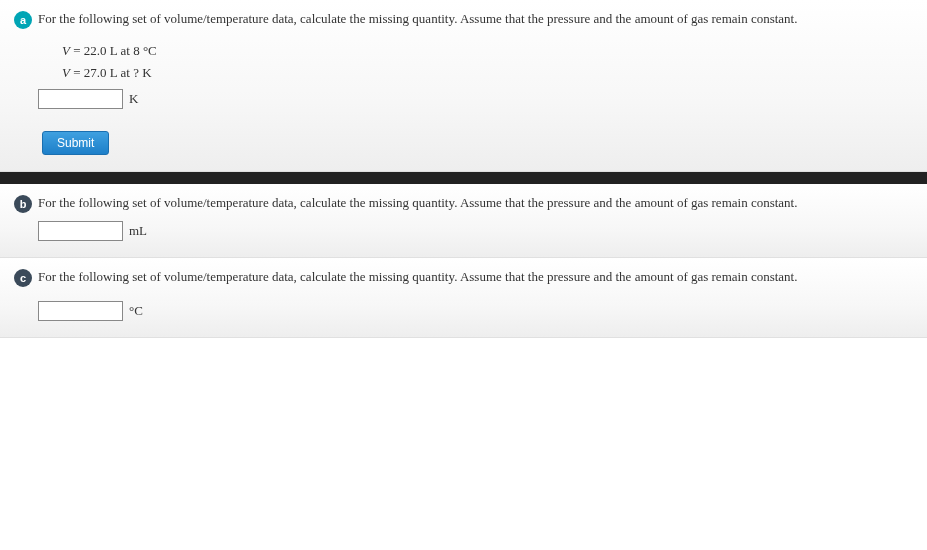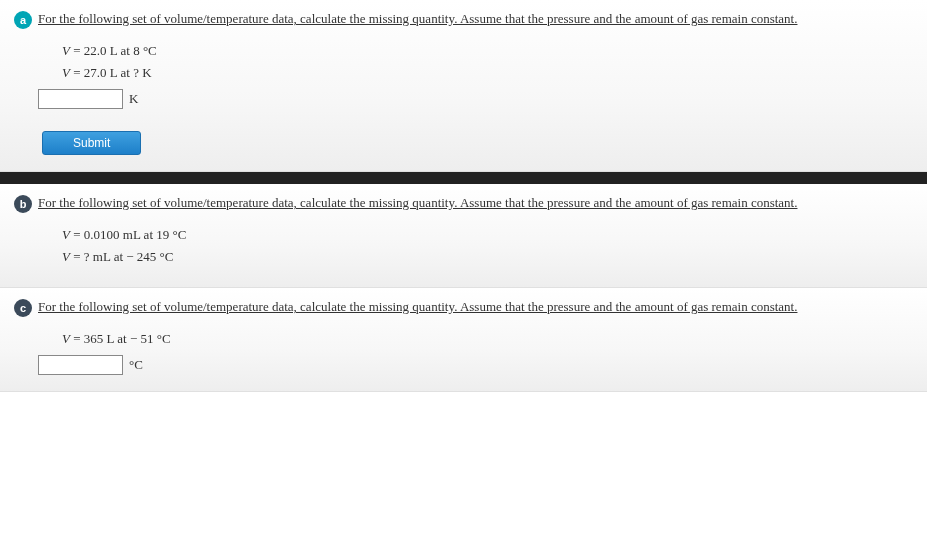--- a/index.html
+++ b/index.html
@@ -33,21 +33,20 @@
     font-size: 11px;
     font-weight: bold;
     flex-shrink: 0;
     margin-top: 1px;
   }
   .badge-a { background: #00a5b5; }
   .badge-b { background: #3b4a5a; }
   .badge-c { background: #3b4a5a; }
   .qtext {
     line-height: 1.4;
-    text-decoration: underline;
   }
   .given {
     margin-left: 48px;
     margin-top: 14px;
     margin-bottom: 6px;
     font-family: Georgia, serif;
   }
   .given .line {
     margin: 6px 0;
   }
@@ -76,21 +75,21 @@
     margin-left: 28px;
     margin-top: 22px;
   }
   .submit-btn {
     background: linear-gradient(to bottom, #3fa0e0, #1d7fc9);
     color: #fff;
     border: 1px solid #1a6fb0;
     border-radius: 3px;
     font-family: Arial, sans-serif;
     font-size: 12px;
-    padding: 4px 30px;
+    padding: 4px 14px;
     cursor: pointer;
   }
   .separator {
     height: 12px;
     background: #222;
     width: 100%;
   }
 </style>
 </head>
 <body>
@@ -117,37 +116,30 @@
   </div>
 </div>
 
 <div class="separator"></div>
 
 <div class="part">
   <div class="question-row">
     <span class="badge badge-b">b</span>
     <span class="qtext">For the following set of volume/temperature data, calculate the missing quantity. Assume that the pressure and the amount of gas remain constant.</span>
   </div>
-  <div class="given">
-    <div class="line">
-      <span class="ital">V</span><span> = 0.0100 mL at 19 °C</span>
-    </div>
-    <div class="line">
-      <span class="ital">V</span><span> =  ? mL at  − 245 °C</span>
-    </div>
+  <div class="answer-row">
+    <input type="text" style="">
+    <span class="unit">mL</span>
   </div>
 </div>
 
 <div class="part">
   <div class="question-row">
     <span class="badge badge-c">c</span>
     <span class="qtext">For the following set of volume/temperature data, calculate the missing quantity. Assume that the pressure and the amount of gas remain constant.</span>
   </div>
   <div class="given">
-    <div class="line">
-      <span class="ital">V</span><span> = 365 L at − 51 °C</span>
-    </div>
   </div>
   <div class="answer-row">
     <input type="text" style="">
     <span class="unit">°C</span>
   </div>
 </div>
 
 </body></html>

